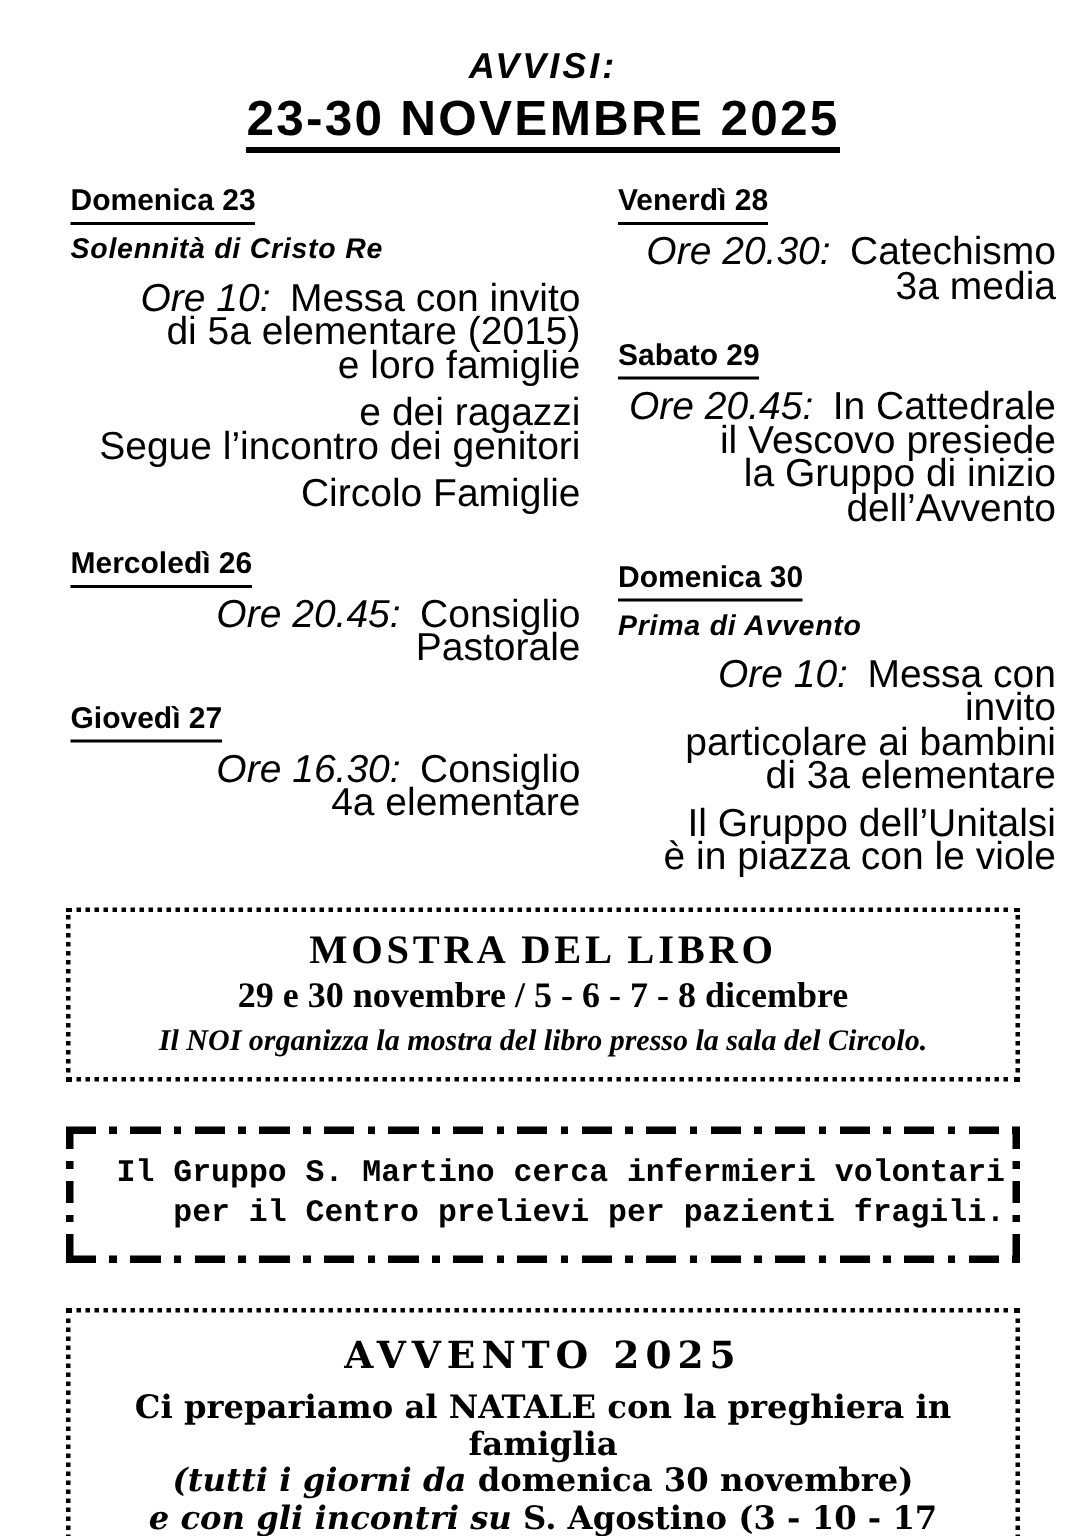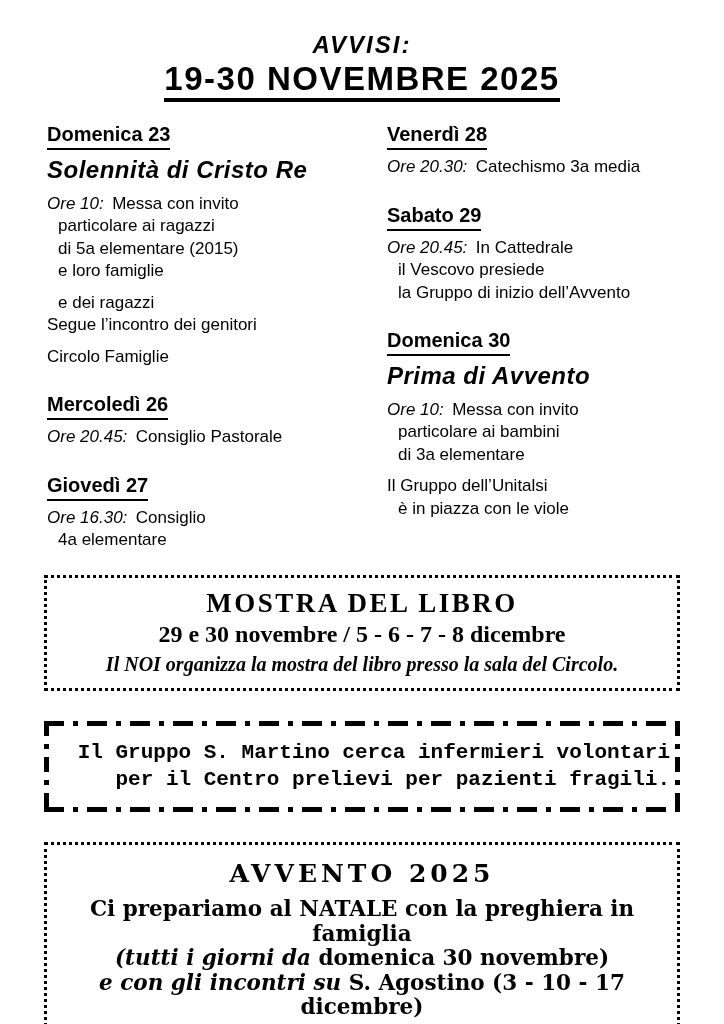--- a/index.html
+++ b/index.html
@@ -26,41 +26,42 @@
     letter-spacing: 1.5px; line-height: 1.0;
     border-bottom: 4px solid #000;
     padding-bottom: 3px;
   }
 
   
   .columns {
     display: flex;
     margin-top: 21px;
     padding: 0 20px 0 47px;
+    gap: 25px;
   }
   .col-left  { width: 340px; flex: none; }
   .col-right { flex: 1; }
 
   section.day { margin-bottom: 25px; }
   .columns section.day:last-child { margin-bottom: 0; }
 
   .day-h {
     display: inline-block;
     font-size: 20px; font-weight: bold; line-height: 1.15;
     border-bottom: 2.5px solid #000;
     padding-bottom: 2px;
     margin-bottom: 6px;
   }
   .day-sub {
-    font-size: 24px; font-weight: bold; font-style: italic;
+    font-size: 19px; font-weight: bold; font-style: italic;
     line-height: 1.15;
     margin-bottom: 9px;
     letter-spacing: 0.5px;
   }
-  .event { margin-bottom: 9px; font-size: 17px; line-height: 22.5px; }
+  .event { margin-bottom: 9px; font-size: 26px; line-height: 22.5px; text-align: right; }
   .event .line.cont { padding-left: 11px; }
   .time { font-style: italic; margin-right: 0.22em; }
 
   
   .box { margin: 0 44px; text-align: center; }
 
   .dotted { border: 3px dotted #000; }
 
   .box-mostra { margin-top: 14px; padding: 10px 8px 12px; font-family: "Liberation Serif", serif; }
   .b1-title {
@@ -103,34 +104,33 @@
   }
   .b3-line { font-size: 21.5px; font-weight: bold; line-height: 24.5px; }
   .b3-line .it { font-style: italic; }
 </style>
 </head>
 <body>
 
 <div class="header">
   <div class="title1">AVVISI:</div>
   <div class="title2-row">
-    <span class="title2">19-30 NOVEMBRE 2025</span>
+    <span class="title2">23-30 NOVEMBRE 2025</span>
   </div>
 </div>
 
 <div class="columns">
 
   <div class="col-left">
 
     <section class="day">
       <span class="day-h">Domenica 23</span>
       <div class="day-sub">Solennità di Cristo Re</div>
       <div class="event">
         <div class="line first"><span class="time">Ore 10:</span> <span>Messa con invito</span></div>
-        <div class="line cont">particolare ai ragazzi</div>
         <div class="line cont">di 5a elementare (2015)</div>
         <div class="line cont">e loro famiglie</div>
       </div>
       <div class="event">
         <div class="line cont">e dei ragazzi</div>
         <div class="line first">Segue l’incontro dei genitori</div>
       </div>
       <div class="event">
         <div class="line first">Circolo Famiglie</div>
       </div>

